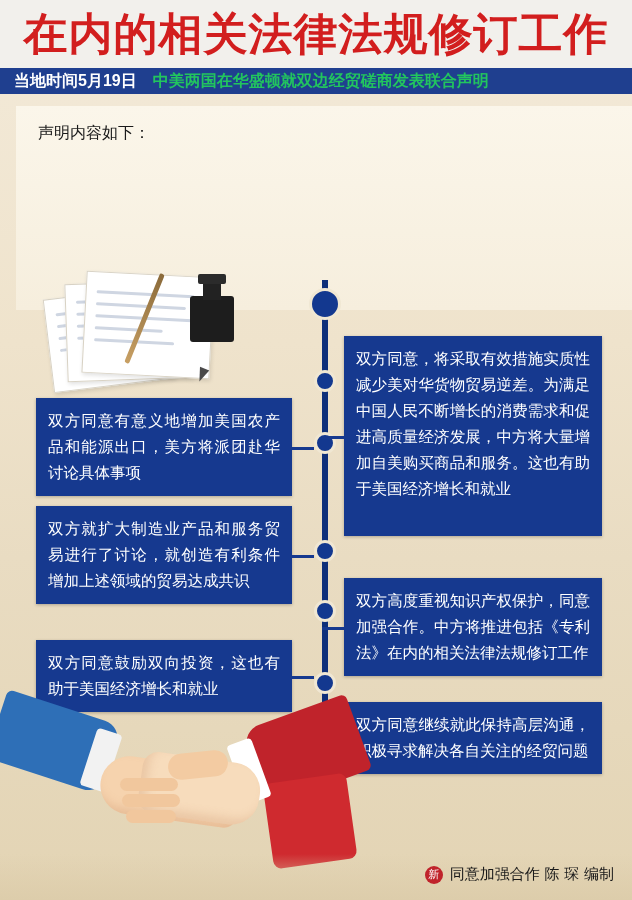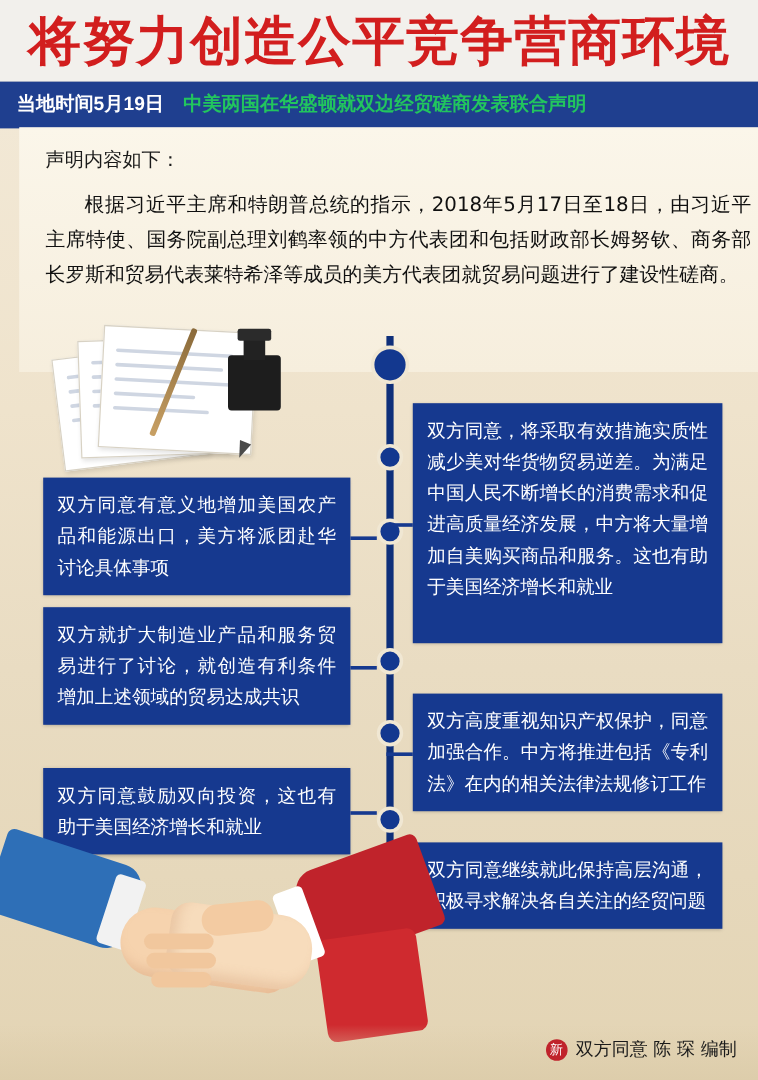--- a/index.html
+++ b/index.html
@@ -21,21 +21,21 @@
     background:#f2f0ec;
     display:flex;align-items:center;justify-content:center;
   }
   .title-text{
     font-family:"DejaVu Sans","Liberation Sans",sans-serif;
     font-size:44px;font-weight:bold;color:#d21e1e;
     letter-spacing:1px;
     white-space:nowrap;
   }
   .subtitle-bar{
-    position:absolute;left:0;top:68px;width:632px;height:39px;
+    position:absolute;left:0;top:68px;width:632px;height:26px;
     background:#1f3f8f;
     display:flex;align-items:center;
   }
   .subtitle-left{
     color:#ffffff;font-size:16px;font-weight:bold;
     margin-left:14px;white-space:nowrap;
   }
   .subtitle-right{
     color:#22c55e;font-size:16px;font-weight:bold;
     margin-left:16px;white-space:nowrap;
@@ -183,31 +183,30 @@
     position:absolute;left:0;bottom:0;width:632px;height:46px;
     background:linear-gradient(180deg,rgba(230,216,188,0) 0%,#ddcdab 100%);
   }
 </style>
 </head>
 <body>
 
 <div class="page">
 
   <div class="title-bar">
-    <div class="title-text">将努力创造公平竞争营商环境</div>
+    <div class="title-text">在内的相关法律法规修订工作</div>
   </div>
 
   <div class="subtitle-bar">
     <div class="subtitle-left">当地时间5月19日</div>
     <div class="subtitle-right">中美两国在华盛顿就双边经贸磋商发表联合声明</div>
   </div>
 
   <div class="intro">
     <div class="intro-lead">声明内容如下：</div>
-    <div class="intro-body"><span class="indent"></span><span>根据习近平主席和特朗普总统的指示，2018年5月17日至18日，由习近平主席特使、国务院副总理刘鹤率领的中方代表团和包括财政部长姆努钦、商务部长罗斯和贸易代表莱特希泽等成员的美方代表团就贸易问题进行了建设性磋商。</span></div>
   </div>
 
   <div class="doc-group">
     <div class="doc doc1">
       <div class="doc-line" style="top:14px;width:92px;"></div>
       <div class="doc-line" style="top:26px;width:84px;"></div>
       <div class="doc-line" style="top:38px;width:92px;"></div>
       <div class="doc-line" style="top:50px;width:70px;"></div>
     </div>
     <div class="doc doc2">
@@ -277,16 +276,16 @@
     <div class="thumb"></div>
     <div class="finger" style="left:120px;top:78px;"></div>
     <div class="finger" style="left:122px;top:94px;"></div>
     <div class="finger" style="left:126px;top:110px;width:50px;"></div>
   </div>
 
   <div class="bottom-fade"></div>
 
   <div class="credit">
     <div class="credit-logo">新</div>
-    <div>双方同意 陈 琛 编制</div>
+    <div>同意加强合作 陈 琛 编制</div>
   </div>
 
 </div>
 
 </body></html>

